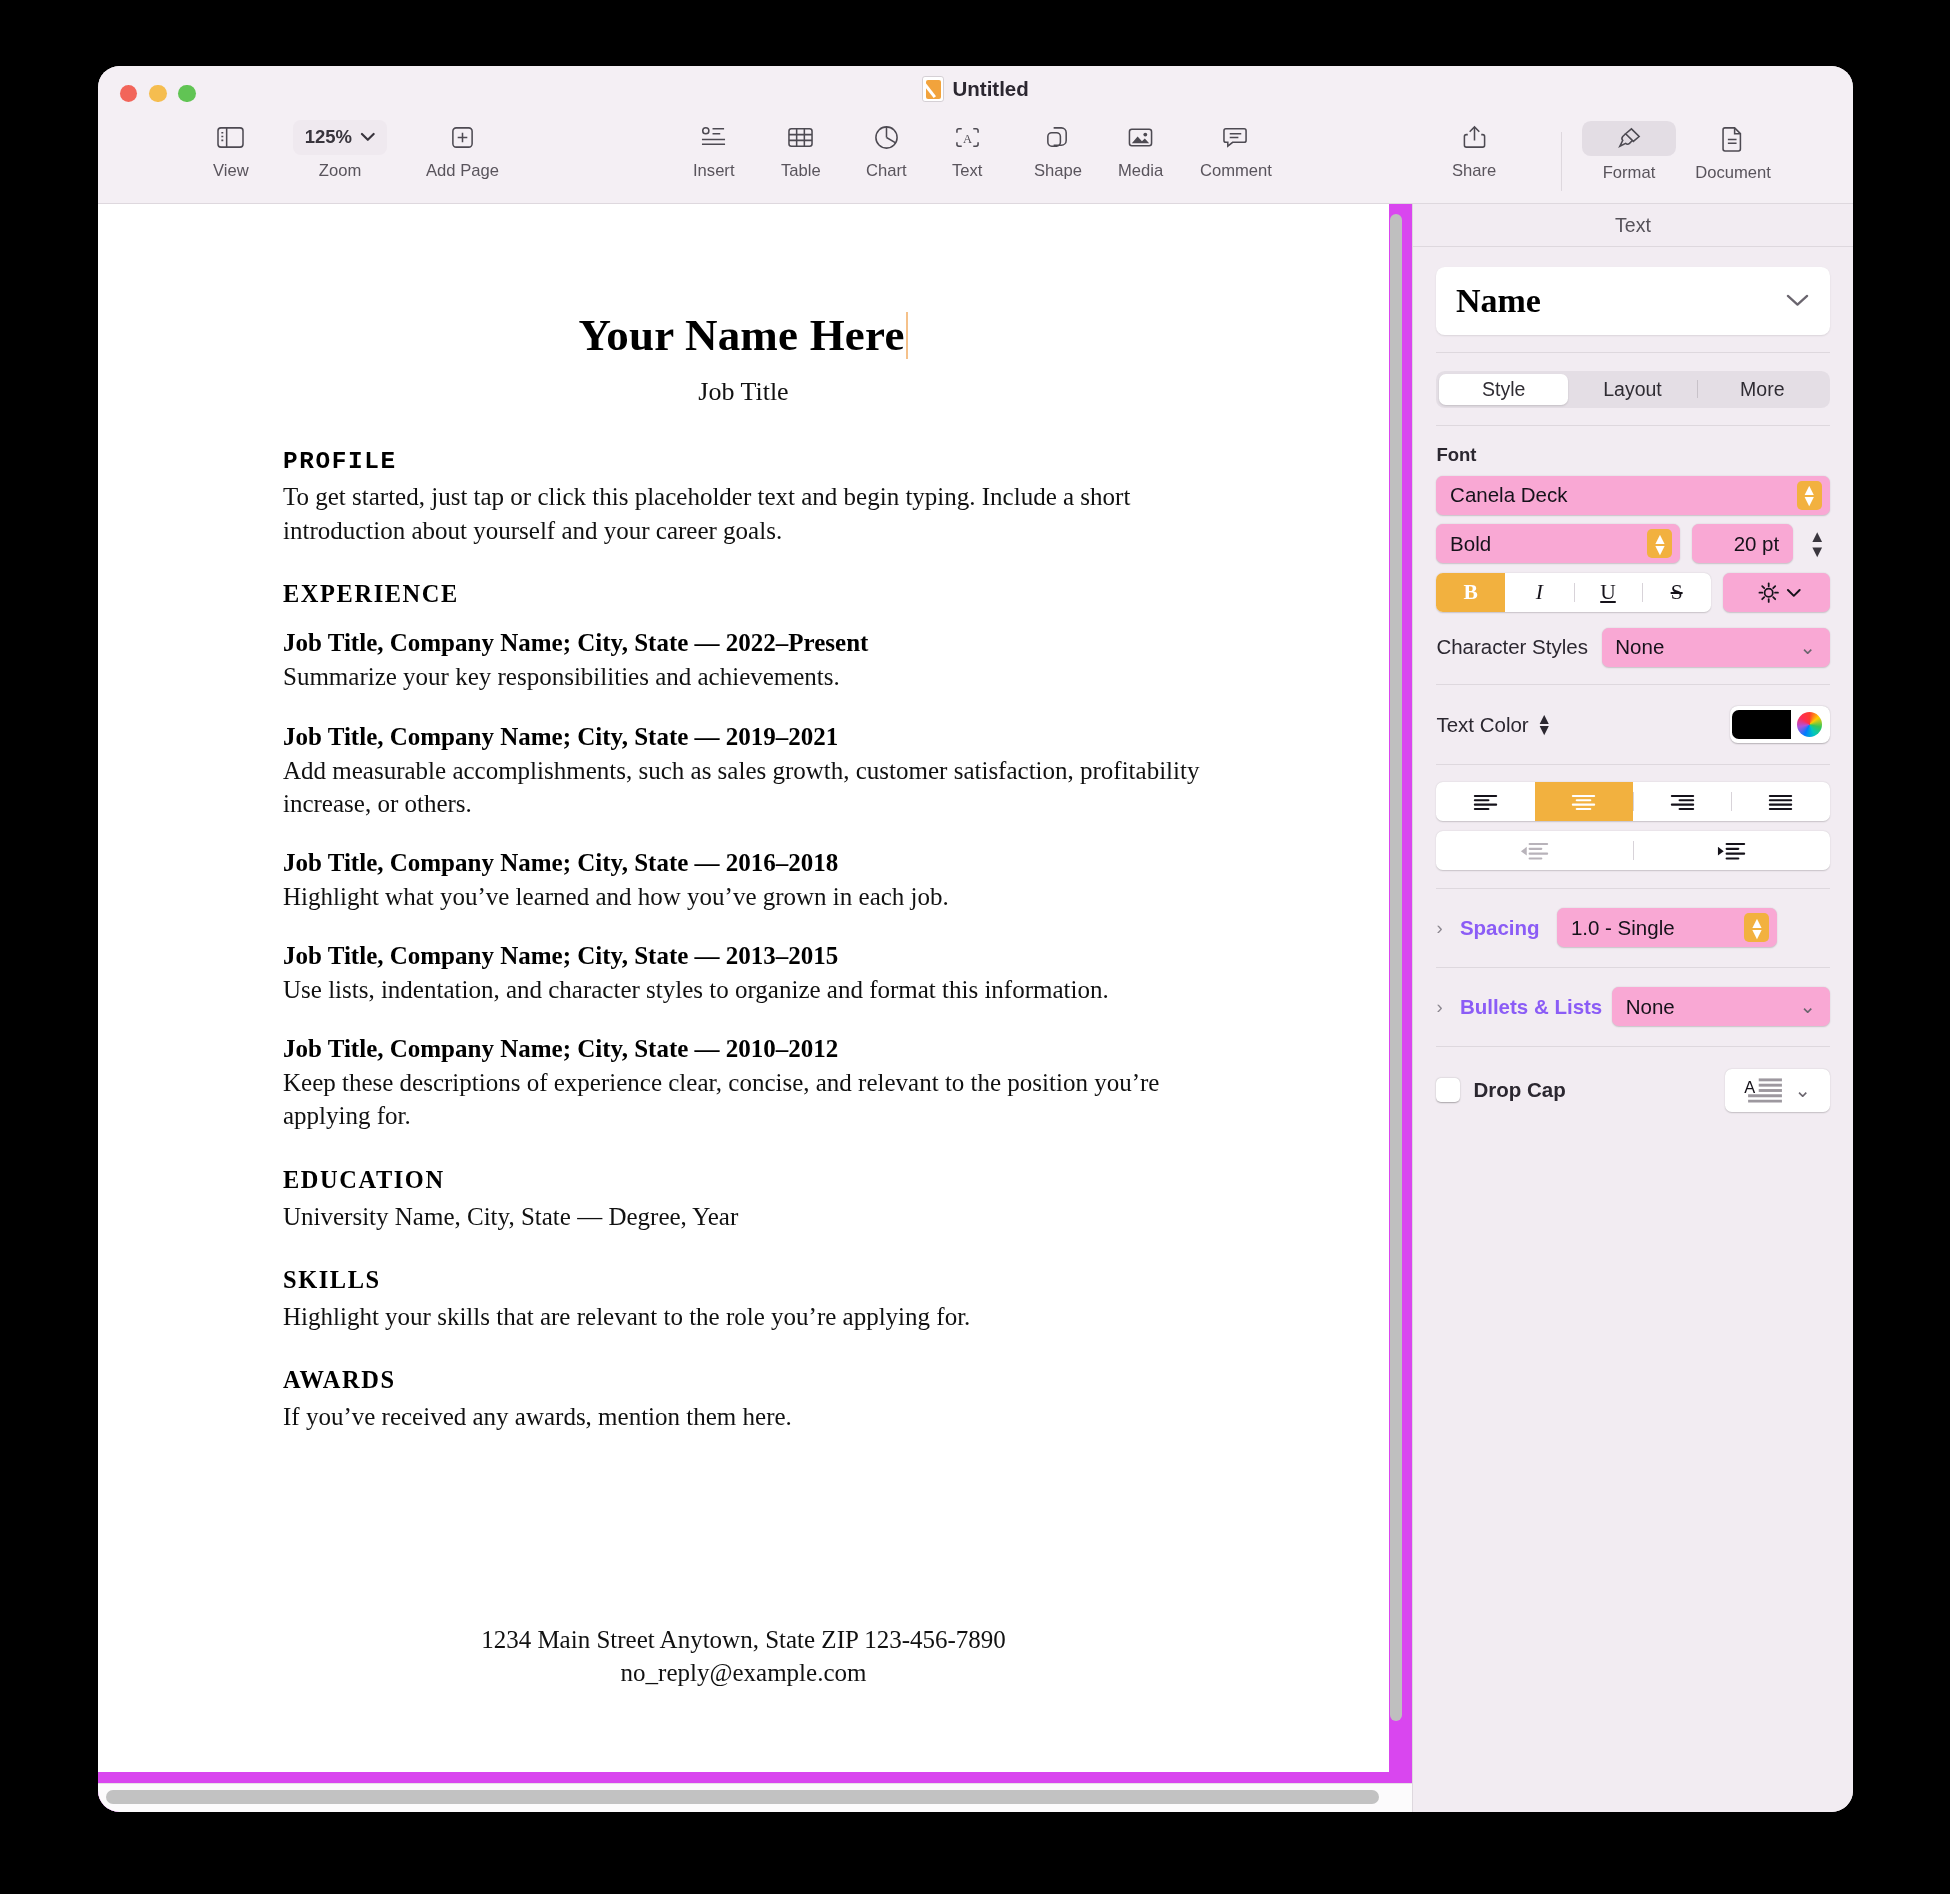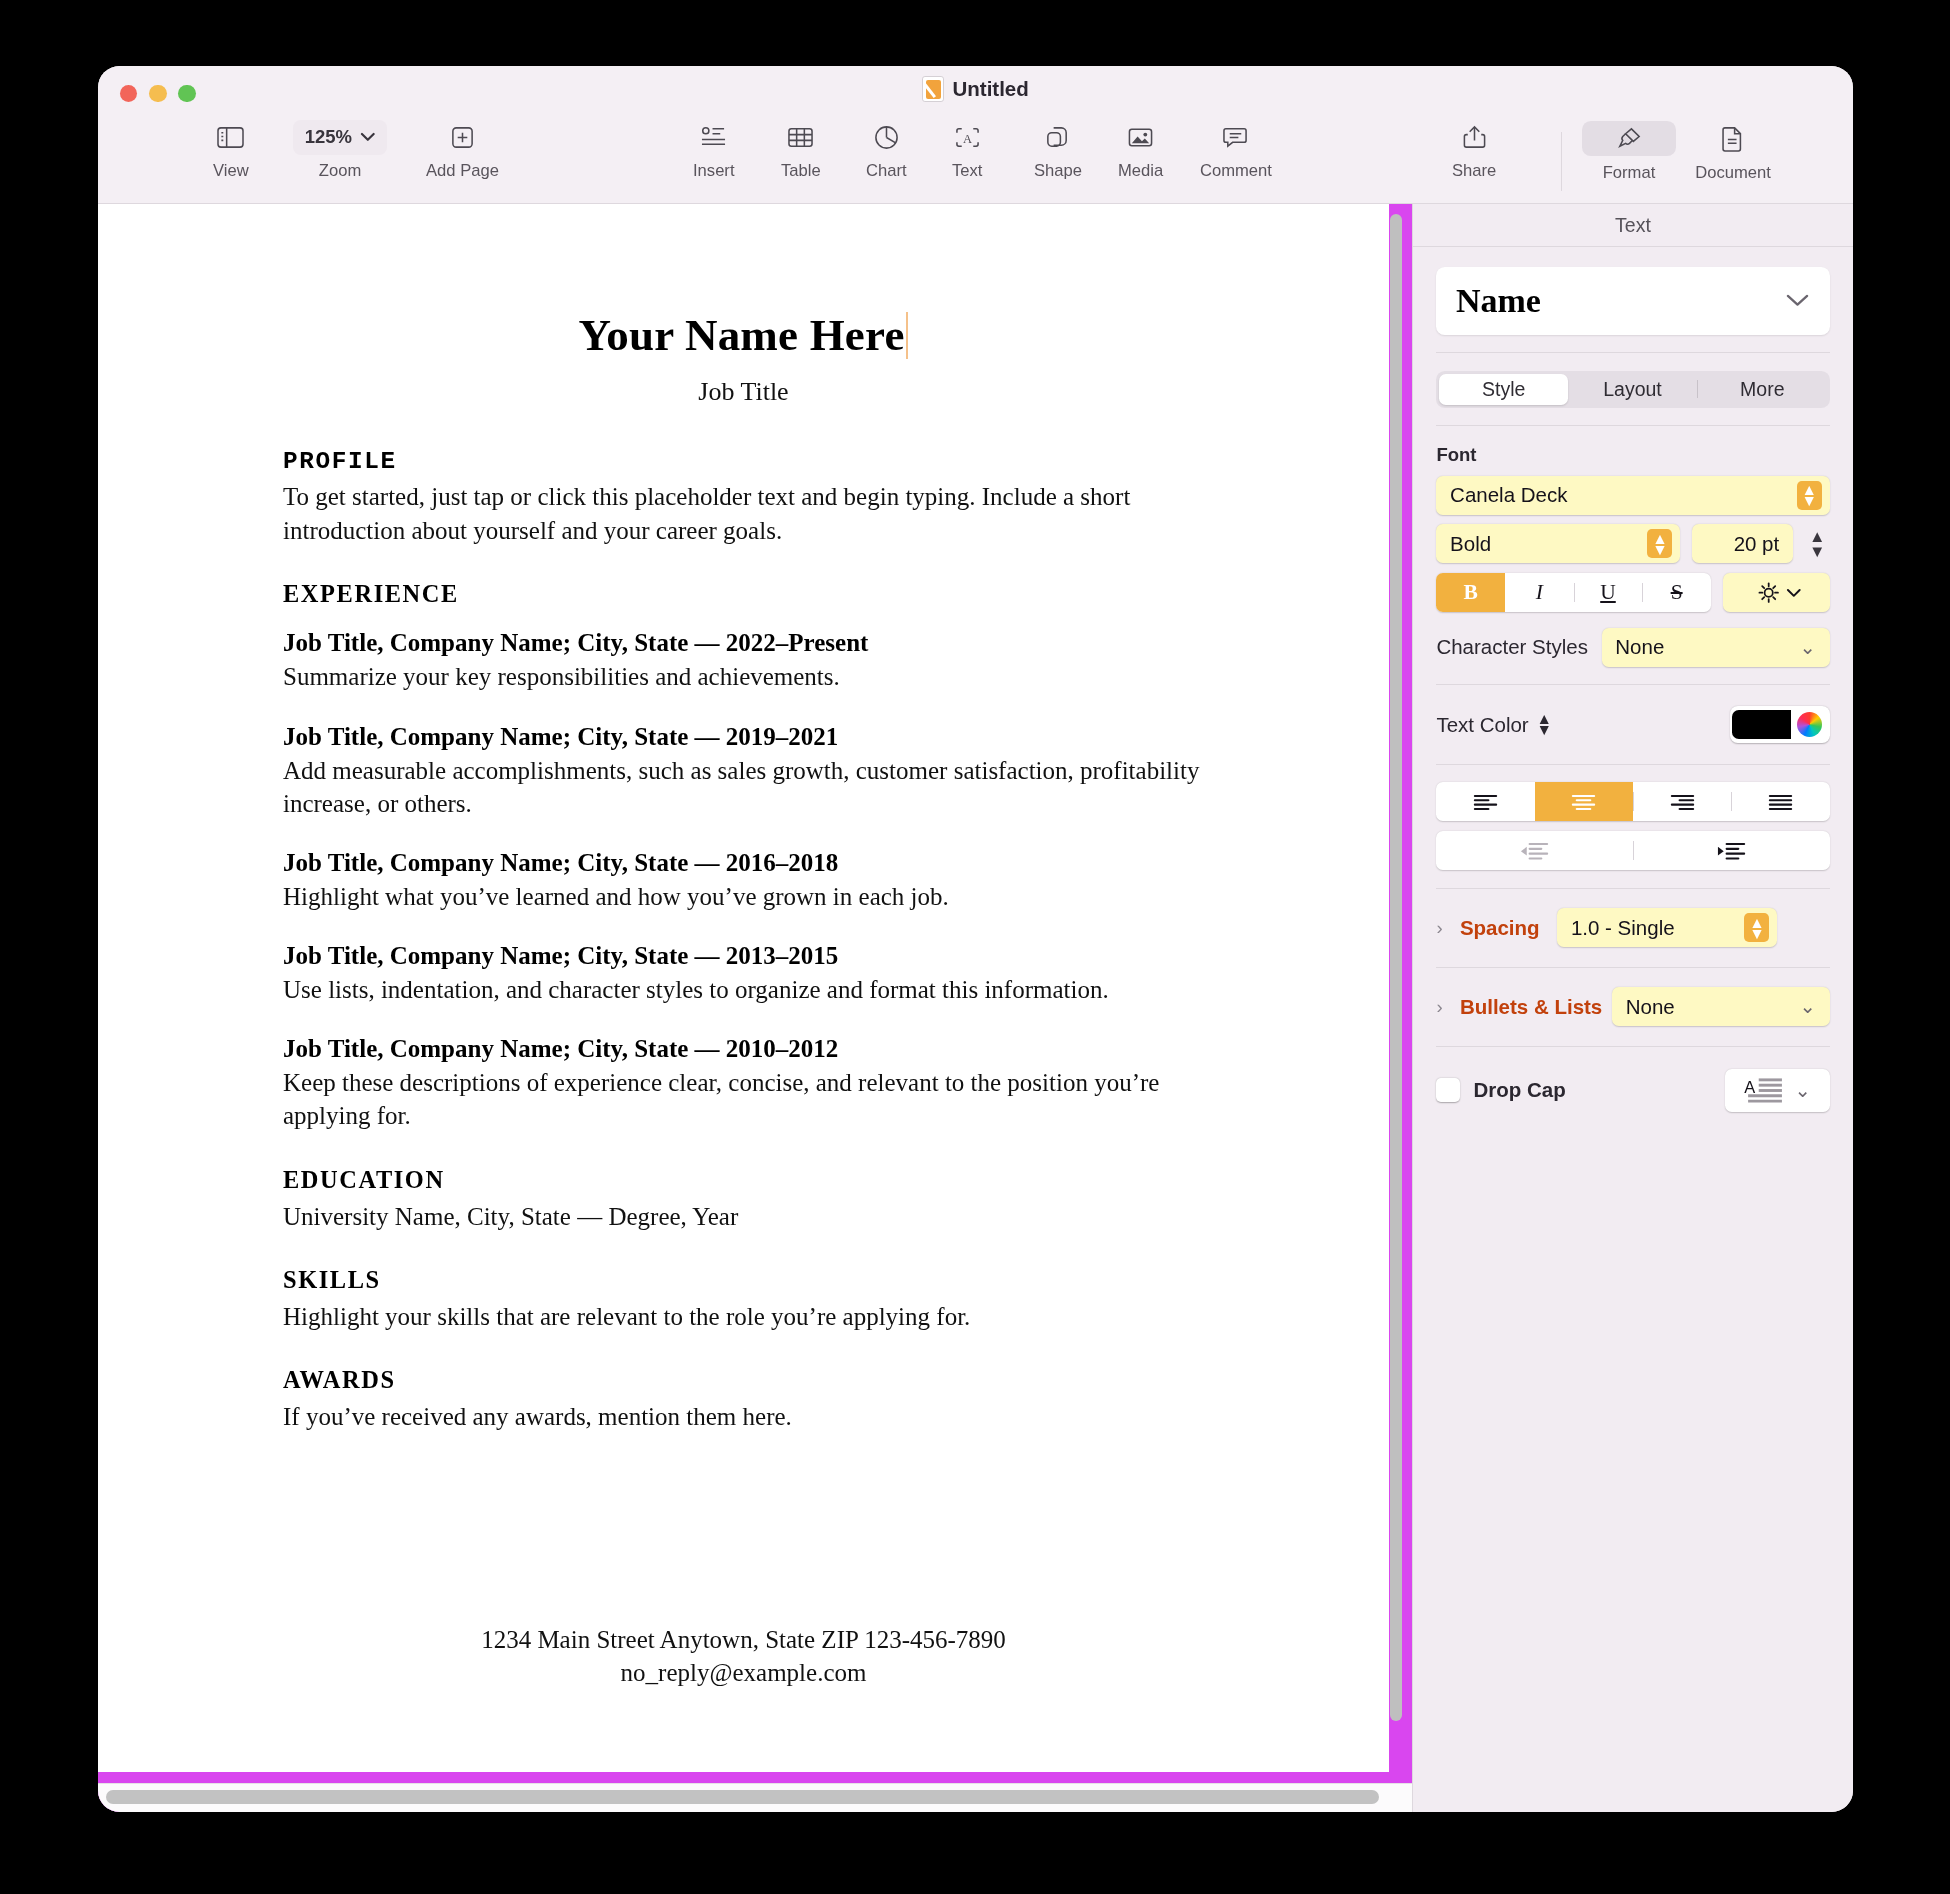--- a/index.html
+++ b/index.html
@@ -288,21 +288,21 @@
   }
   .seg-item.active { background: #ffffff; box-shadow: 0 1px 2px rgba(0,0,0,0.14); }
   .seg-div { width:1px; height:17.6px; background:#c8c2c9; }
 
   .group-label {
     font-size: 18.5px; font-weight: bold; color: #2b2730;
     margin: 0 23.4px 9.8px 23.4px;
   }
 
   .field {
-    background: #fef9c3;
+    background: #f9a8d4;
     border-radius: 6.8px;
     height: 39px;
     display: flex; align-items: center;
     padding: 0 7.8px 0 13.7px;
     box-shadow: 0 0.5px 1.5px rgba(0,0,0,0.18);
     font-size: 20.5px; color: #15121a;
   }
   .field .val { flex: 1; white-space: nowrap; overflow: hidden; }
   .stepper-orange {
     width: 25px; height: 29px;
@@ -425,21 +425,21 @@
   }
   .align-btn.on { background: #f2b13f; }
   .seg-line { position:absolute; left:0; top:9.8px; bottom:9.8px; width:1px; background:#d8d3d9; }
 
   .row-disc {
     margin: 0 23.4px;
     display: flex; align-items: center; gap: 9.8px;
     height: 43px;
   }
   .disc-arrow { color: #8b868f; font-size: 18.5px; width: 13.7px; }
-  .row-disc .lbl { font-size: 20.5px; font-weight: bold; color: #c2410c; }
+  .row-disc .lbl { font-size: 20.5px; font-weight: bold; color: #8b5cf6; }
   #spacing-field { width: 220px; margin-left: 7.8px; }
   #bullets-field { flex: 1; }
 
   #dropcap-row {
     margin: 0 23.4px;
     display: flex; align-items: center; gap: 13.7px;
     height: 51px;
   }
   #dropcap-box {
     width: 23.4px; height: 23.4px;

